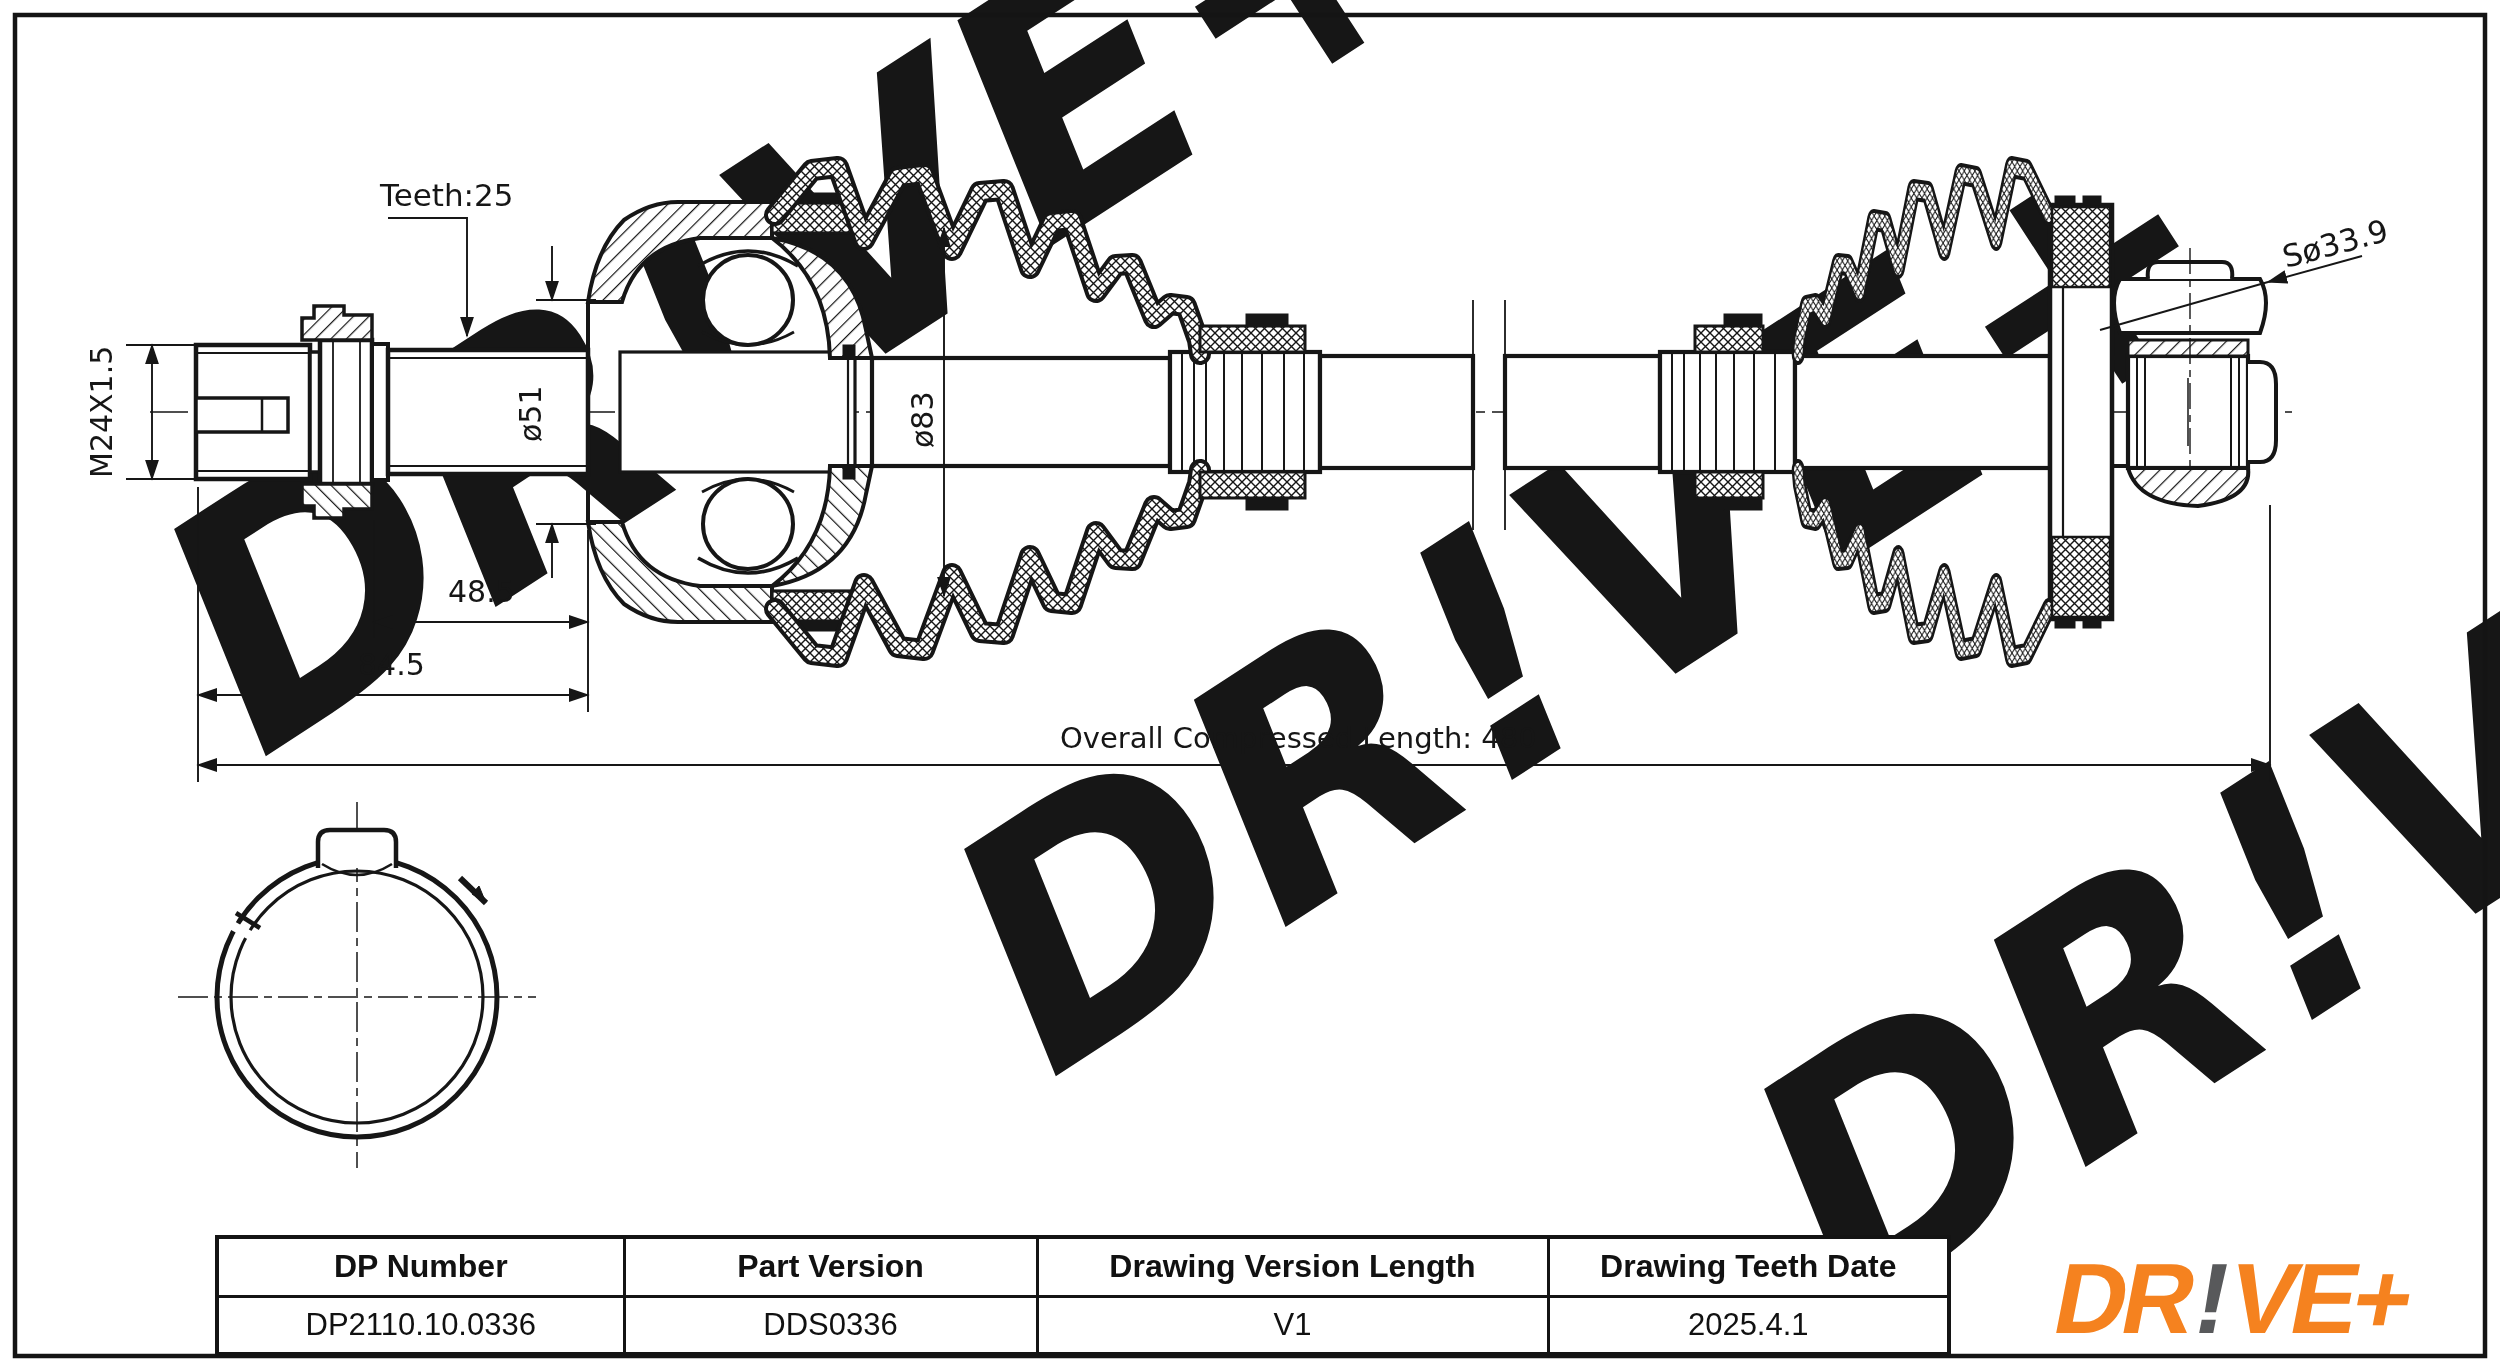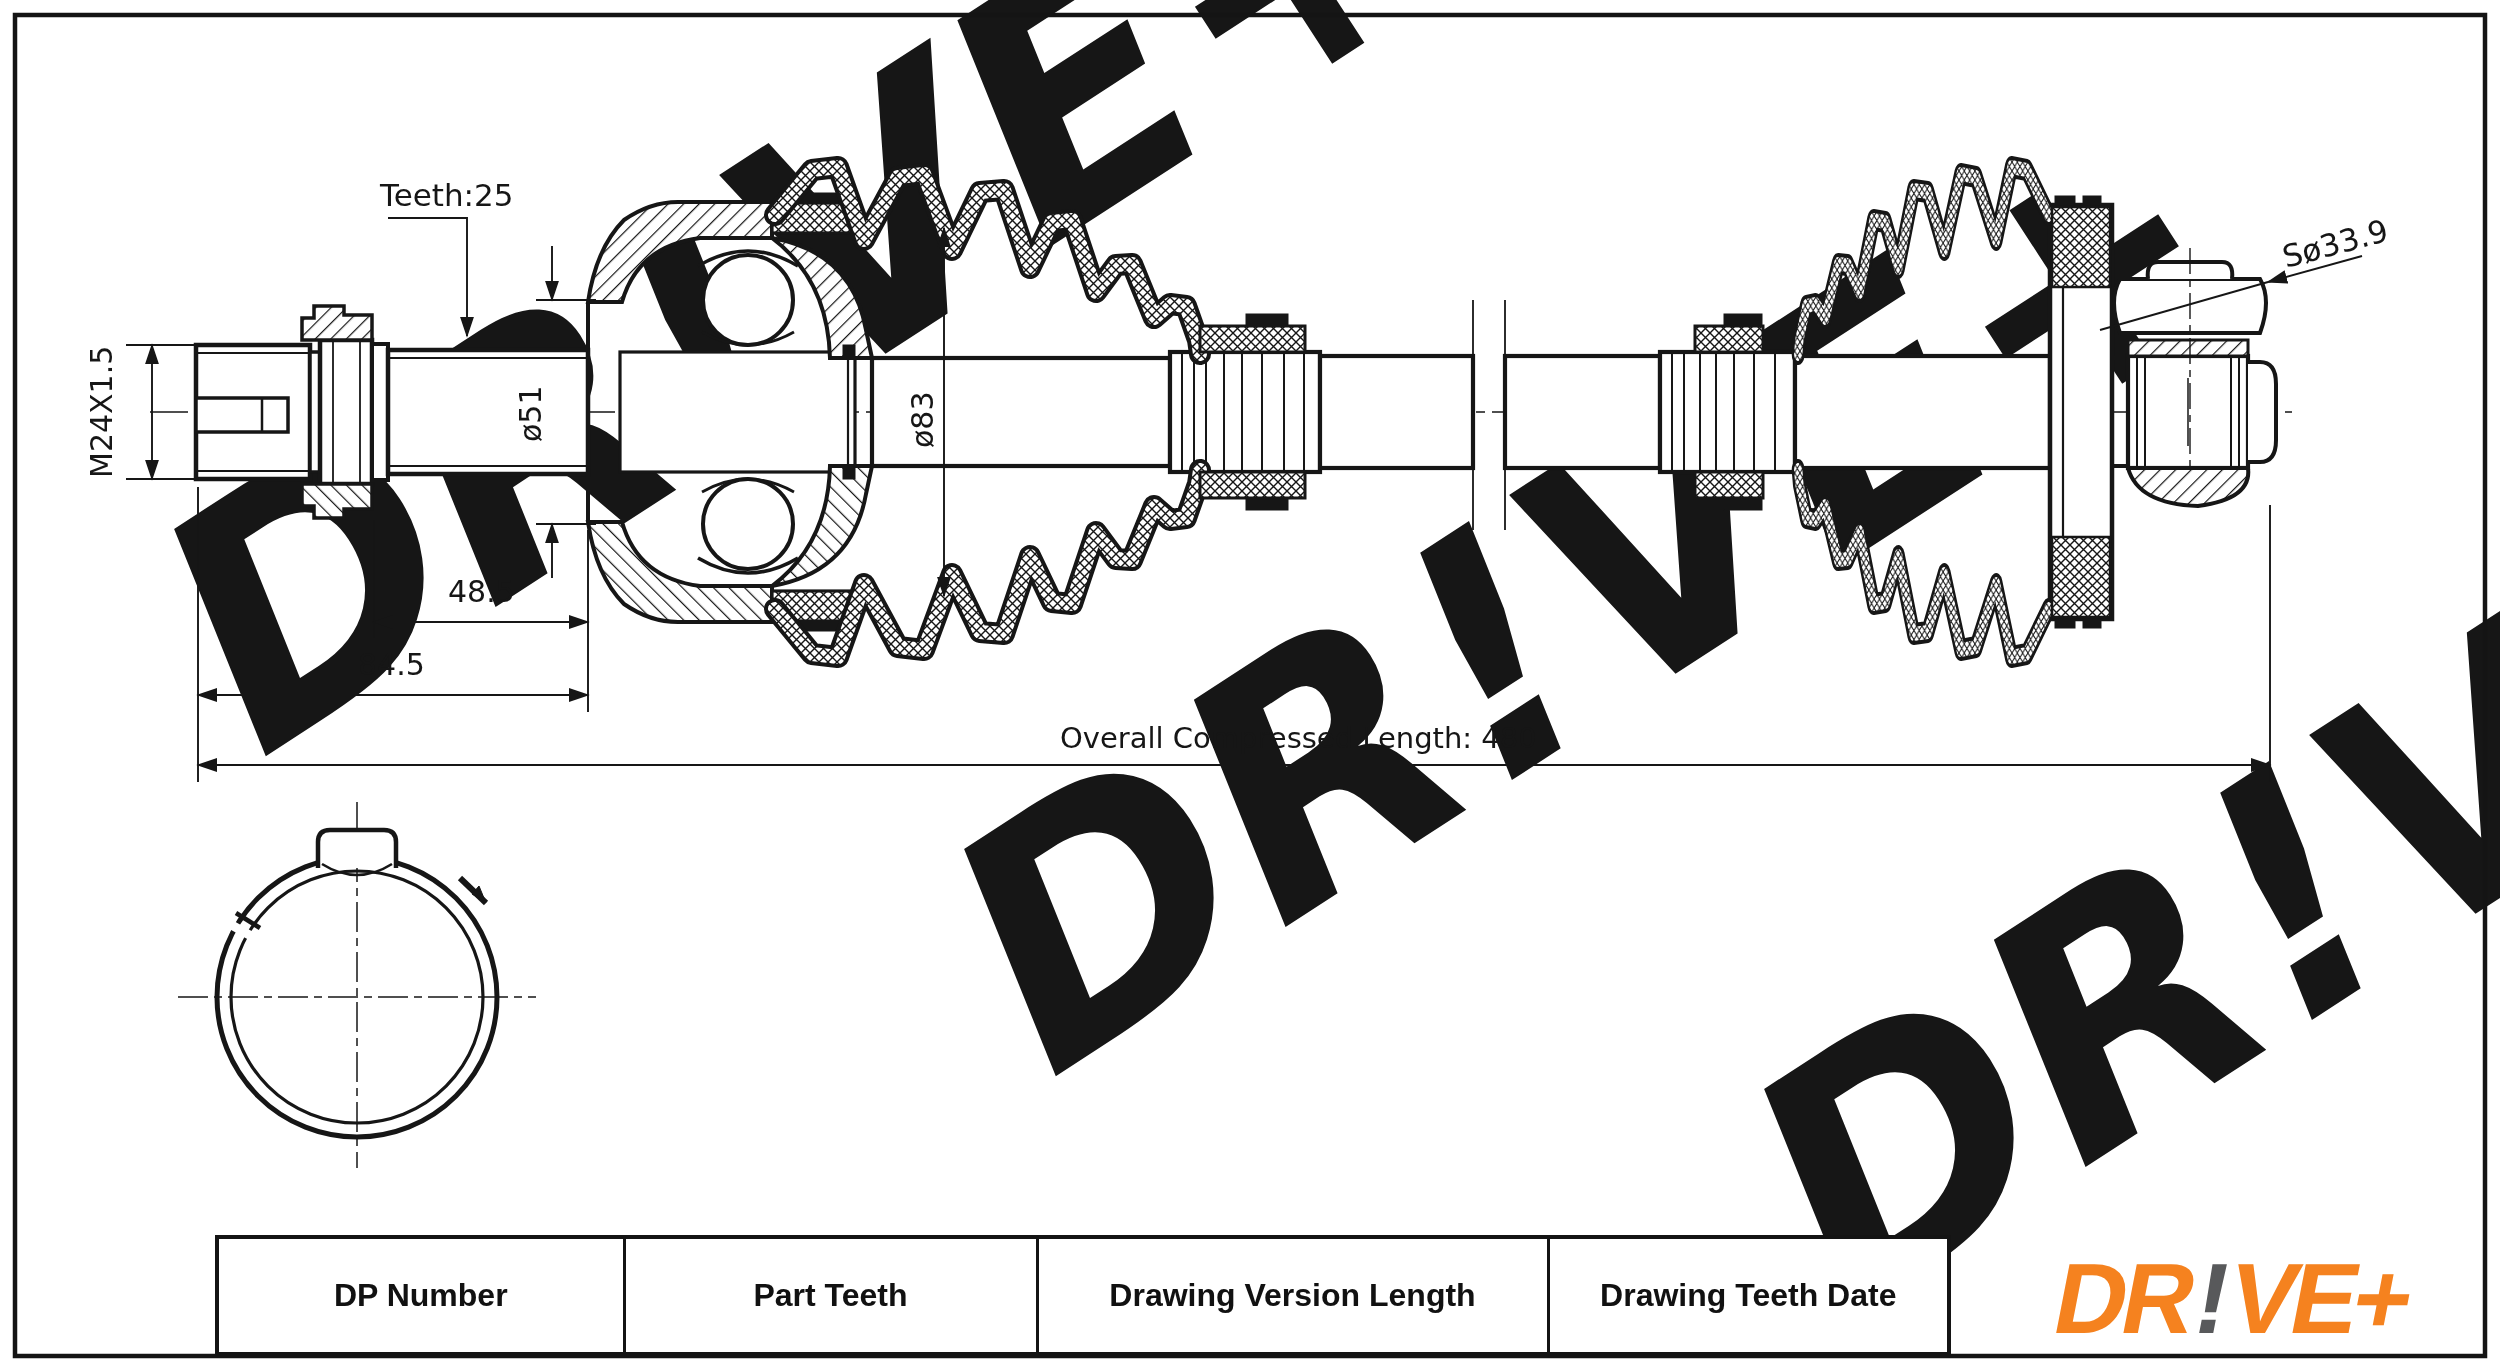--- a/index.html
+++ b/index.html
@@ -241,23 +241,29 @@
 <table class="dtable">
   <colgroup>
     <col style="width:407px">
         <col style="width:413px">
         <col style="width:511px">
         <col style="width:401px">
   </colgroup>
   <tbody>
         <tr class="hdr">
     <td>DP Number</td>
-    <td>Part Teeth</td>
+    <td>Part Version</td>
     <td>Drawing Version Length</td>
     <td>Drawing Teeth Date</td>
+  </tr>
+  <tr>
+    <td>DP2110.10.0336</td>
+    <td>DDS0336</td>
+    <td>V1</td>
+    <td>2025.4.1</td>
   </tr>
 </tbody>
     </table>
 
 
 <div class="logo">
   <span class="o">DR</span>
       <span class="g">!</span>
       <span class="o">VE+</span>
 </div>

